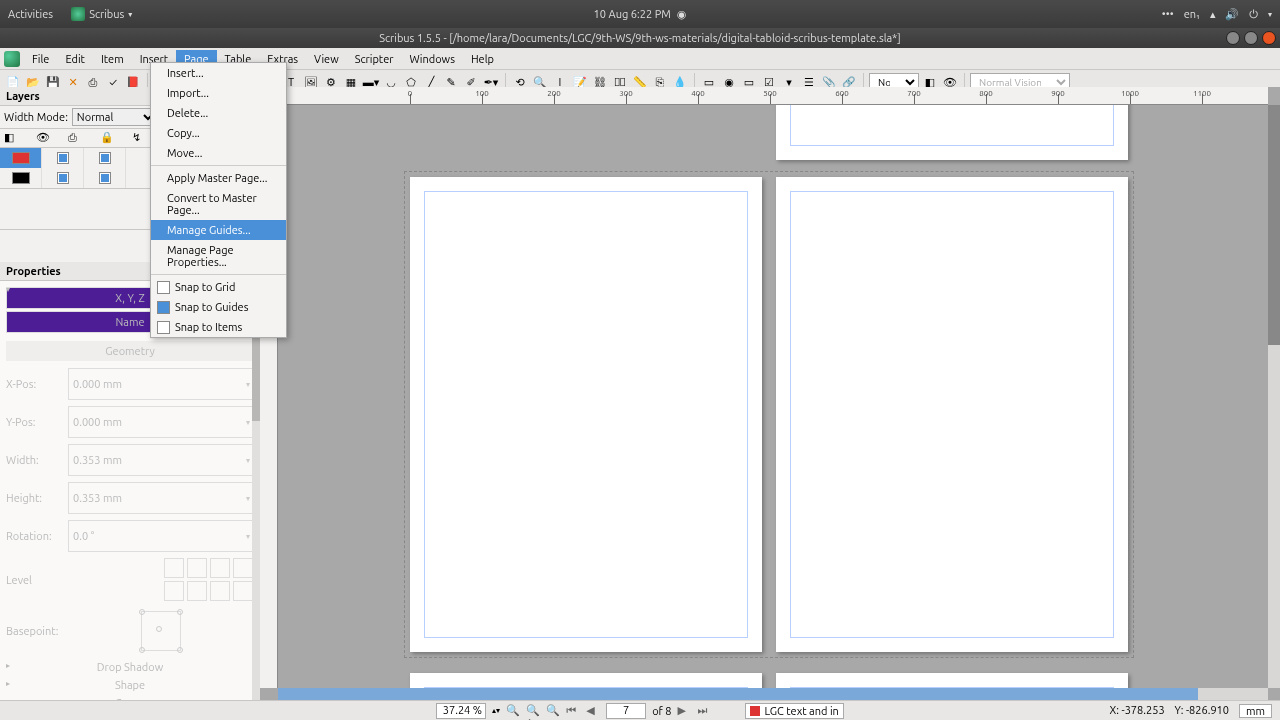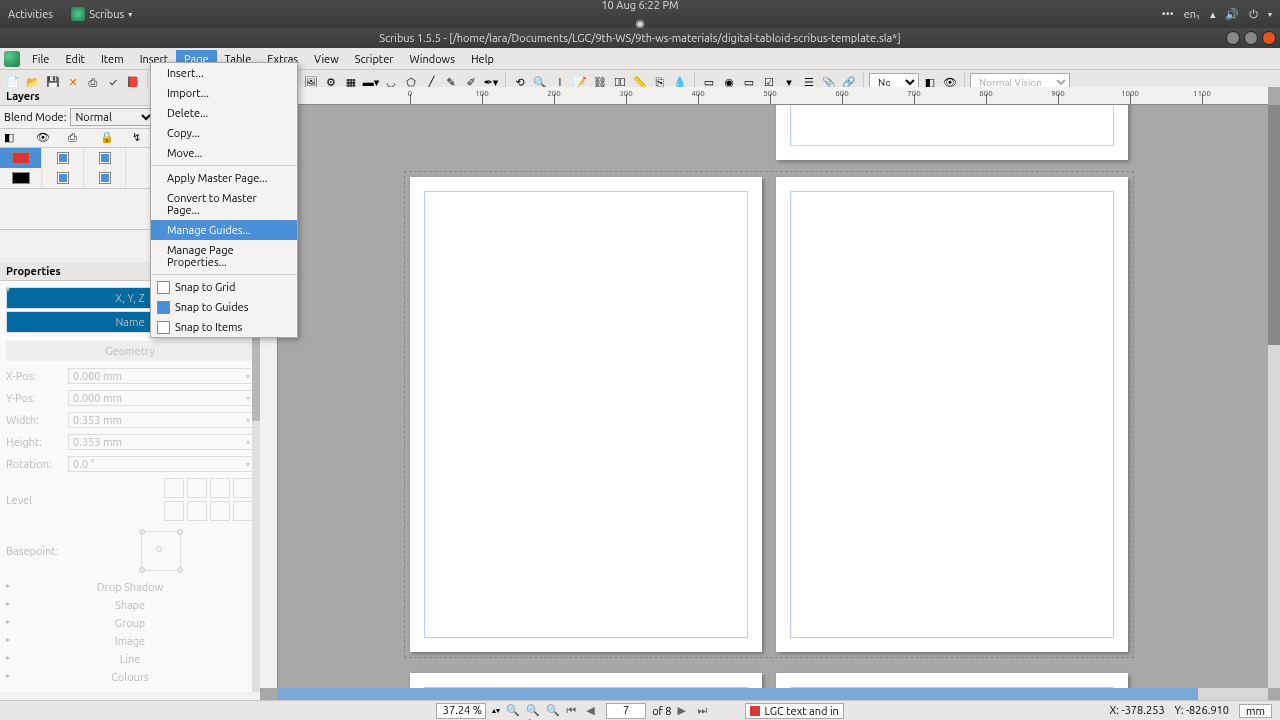--- a/index.html
+++ b/index.html
@@ -1,20 +1,20 @@
 <!DOCTYPE html>
 <html><head>
 <meta charset="utf-8">
 <style>
 * { margin: 0; padding: 0; box-sizing: border-box; font-family: Ubuntu, "Segoe UI", sans-serif; font-size: 11px; }
 body { background: #f2f1f0; overflow: hidden; width: 1280px; height: 720px; position: relative; }
 
 
 .topbar { height: 28px; background: linear-gradient(#4a4a4a, #3a3a3a); color: #ddd; display: flex; align-items: center; padding: 4px 8px; position: relative; }
-.topbar .center { position: absolute; left: 50%; transform: translateX(-50%); display: flex; align-items: center; gap: 6px; flex-direction: column; }
+.topbar .center { position: absolute; left: 50%; transform: translateX(-50%); display: flex; align-items: center; gap: 6px; }
 .topbar .right { margin-left: auto; display: flex; align-items: center; gap: 10px; }
 .topbar span { color: #ddd; }
 .systray-icon { width: 14px; height: 14px; display: inline-block; }
 
 
 .titlebar { height: 20px; background: linear-gradient(#4a4a4a, #3a3a3a); color: #ddd; display: flex; align-items: center; justify-content: center; position: relative; }
 .titlebar .win-controls { position: absolute; right: 4px; display: flex; gap: 4px; }
 .win-btn { width: 14px; height: 14px; border-radius: 7px; border: 1px solid #222; }
 .win-min { background: #888; }
 .win-max { background: #888; }
@@ -44,25 +44,25 @@
 .layer-cell { width: 42px; display: flex; justify-content: center; align-items: center; border-right: 1px solid #e0dfde; height: 100%; }
 .layer-cell.sel { background: #4a90d9; }
 .swatch { width: 18px; height: 12px; border: 1px solid #888; }
 .chk { width: 12px; height: 12px; border: 1px solid #888; background: white; display: inline-flex; align-items: center; justify-content: center; }
 .chk.on::after { content: ""; width: 8px; height: 8px; background: #4a90d9; }
 .layer-buttons { display: flex; justify-content: flex-end; padding: 3px 6px; gap: 4px; border-top: 1px solid #c8c7c6; }
 .small-btn { width: 24px; height: 18px; border: 1px solid #aaa; background: #f4f3f2; }
 
 .props-panel { margin-top: 8px; }
 .props-body { background: #faf9f8; color: #bbb; padding: 6px; position: relative; }
-.props-header { text-align: center; padding: 4px; background: #0369a1; border: 1px solid #ddd; margin-bottom: 2px; }
+.props-header { text-align: center; padding: 4px; background: #4c1d95; border: 1px solid #ddd; margin-bottom: 2px; }
 .props-section { text-align: center; padding: 4px; background: #efeeed; margin: 8px 0 4px; }
 .prop-row { display: flex; align-items: center; padding: 3px 0; gap: 6px; }
 .prop-row label { width: 56px; color: #bbb; }
-.spinbox { flex: 1; height: 16px; border: 1px solid #ddd; padding: 0 4px; display: flex; align-items: center; position: relative; }
+.spinbox { flex: 1; height: 32px; border: 1px solid #ddd; padding: 0 4px; display: flex; align-items: center; position: relative; }
 .spinbox::after { content: "▾"; position: absolute; right: 3px; font-size: 8px; color: #ccc; }
 .basepoint { width: 40px; height: 40px; border: 1px solid #ddd; margin: 4px auto; position: relative; }
 .basepoint .dot { position: absolute; width: 6px; height: 6px; border: 1px solid #ccc; border-radius: 3px; }
 .level-grid { display: flex; flex-wrap: wrap; gap: 3px; width: 90px; margin-left: auto; }
 .level-btn { width: 20px; height: 20px; border: 1px solid #ddd; }
 .expand-row { padding: 3px 0; text-align: center; color: #bbb; position: relative; }
 .expand-row::before { content: "▸"; position: absolute; left: 0; font-size: 8px; }
 .scroll-ind { position: absolute; right: 0; top: 0; bottom: 0; width: 8px; background: #e0dfde; }
 .scroll-thumb { position: absolute; right: 0; top: 0; width: 8px; height: 140px; background: #b8b7b6; }
 
@@ -77,21 +77,21 @@
 .viewport { position: absolute; top: 18px; left: 18px; right: 12px; bottom: 12px; overflow: hidden; }
 .page { position: absolute; background: white; box-shadow: 2px 2px 4px rgba(0,0,0,0.3); }
 .margin-guide { position: absolute; border: 1px solid #b8d0ff; }
 .bleed { position: absolute; border: 1px dashed #888; }
 .scroll-v { position: absolute; top: 18px; right: 0; bottom: 12px; width: 12px; background: #d8d7d6; }
 .scroll-v .thumb { position: absolute; left: 0; right: 0; top: 0; height: 240px; background: #888; }
 .scroll-h { position: absolute; bottom: 0; left: 18px; right: 12px; height: 12px; background: #d8d7d6; }
 .scroll-h .thumb { position: absolute; top: 0; bottom: 0; left: 0; width: 920px; background: #7aa8d8; }
 
 
-.dropdown { position: absolute; top: 62px; left: 150px; width: 148px; background: #f4f3f2; border: 1px solid #aaa; box-shadow: 2px 2px 6px rgba(0,0,0,0.3); z-index: 100; }
+.dropdown { position: absolute; top: 62px; left: 150px; width: 137px; background: #f4f3f2; border: 1px solid #aaa; box-shadow: 2px 2px 6px rgba(0,0,0,0.3); z-index: 100; }
 .dropdown .ditem { padding: 4px 16px; cursor: pointer; position: relative; }
 .dropdown .ditem.highlight { background: #4a90d9; color: white; }
 .dropdown .ditem.check { padding-left: 24px; }
 .dropdown .ditem.check::before { content: ""; position: absolute; left: 6px; top: 4px; width: 11px; height: 11px; border: 1px solid #888; background: white; }
 .dropdown .ditem.check.on::before { background: #4a90d9; }
 .dropdown .dsep { height: 1px; background: #ccc; margin: 2px 0; }
 
 
 .statusbar { position: absolute; bottom: 0; left: 0; right: 0; height: 20px; background: #e8e7e6; border-top: 1px solid #c8c7c6; display: flex; align-items: center; padding: 0 6px; gap: 6px; justify-content: center; }
 .statusbar .zoom-box { width: 50px; height: 16px; border: 1px solid #aaa; background: white; text-align: right; padding: 0 3px; }
@@ -192,21 +192,21 @@
   <span class="tbtn">👁</span>
   <span class="tsep"></span>
   <select class="tselect" style="width:100px; color:#aaa;">
     <option>Normal Vision</option>
   </select>
 </div>
 
 <div class="left-panel">
   <div class="panel-title">Layers</div>
   <div class="blend-row">
-    <span>Blend Mode:</span>
+    <span>Width Mode:</span>
     <select><option>Normal</option></select>
   </div>
   <div class="layer-icons">
     <span>◧</span>
     <span>👁</span>
     <span>⎙</span>
     <span>🔒</span>
     <span>↯</span>
     <span>▭</span>
   </div>

